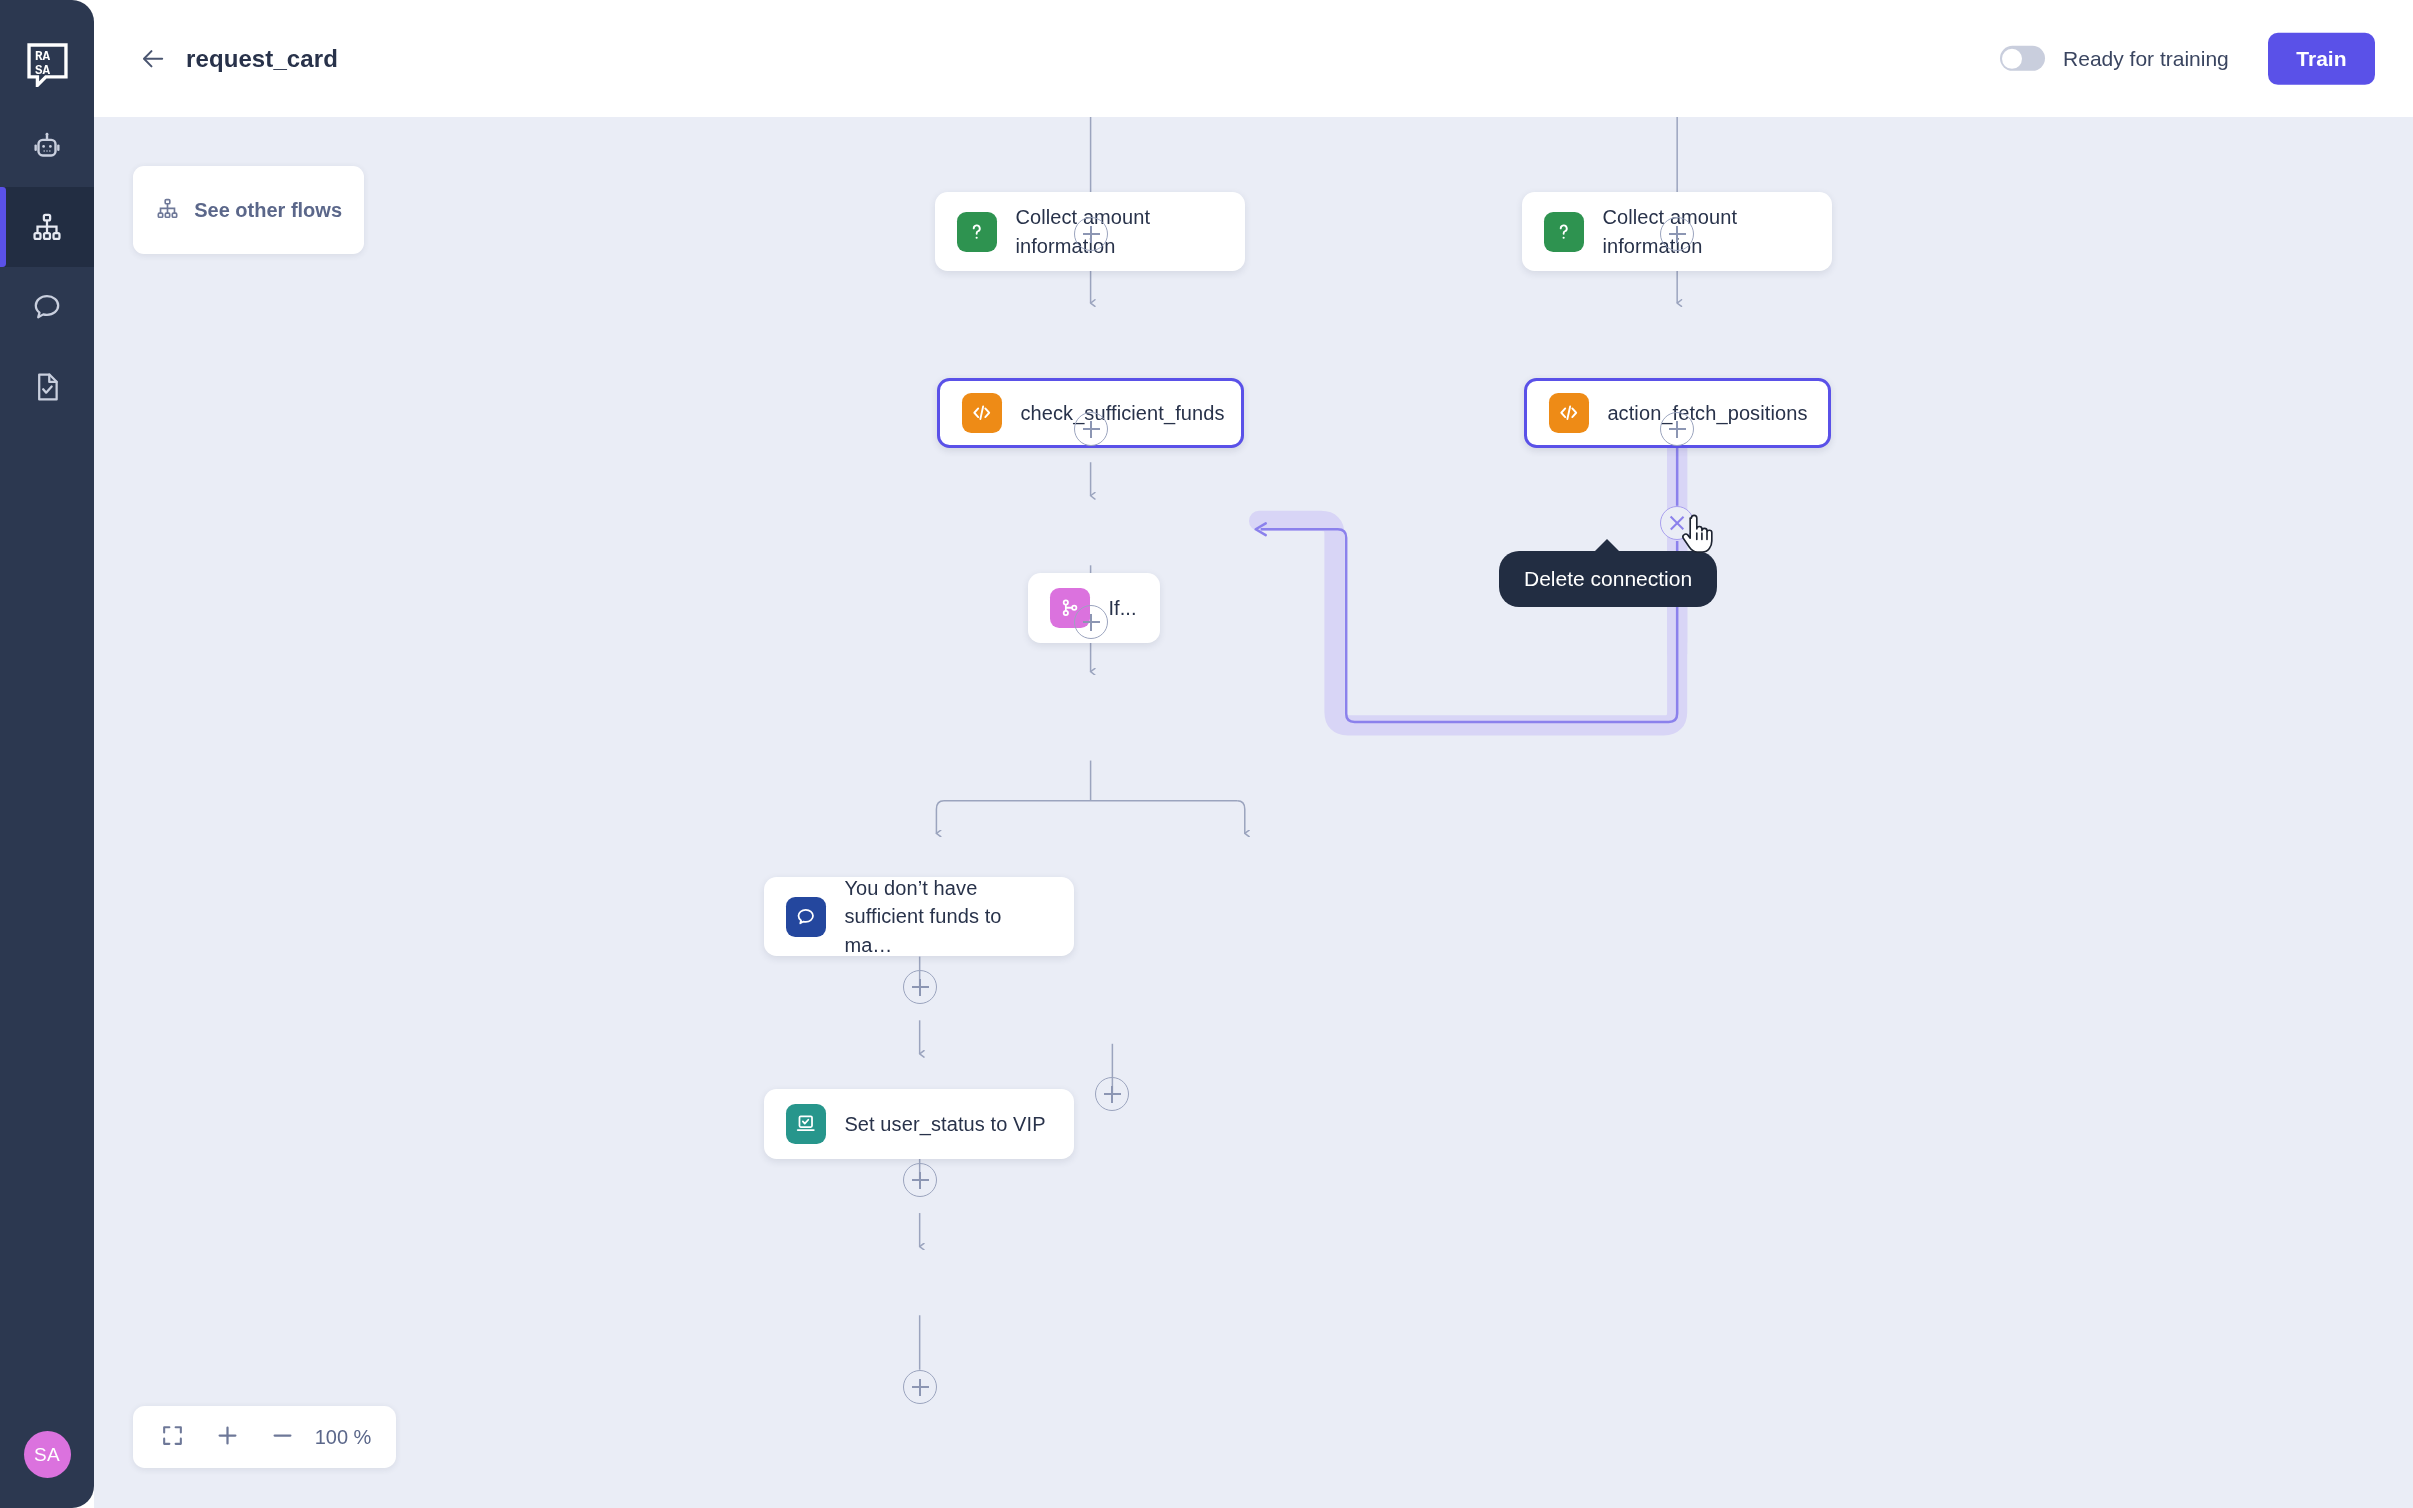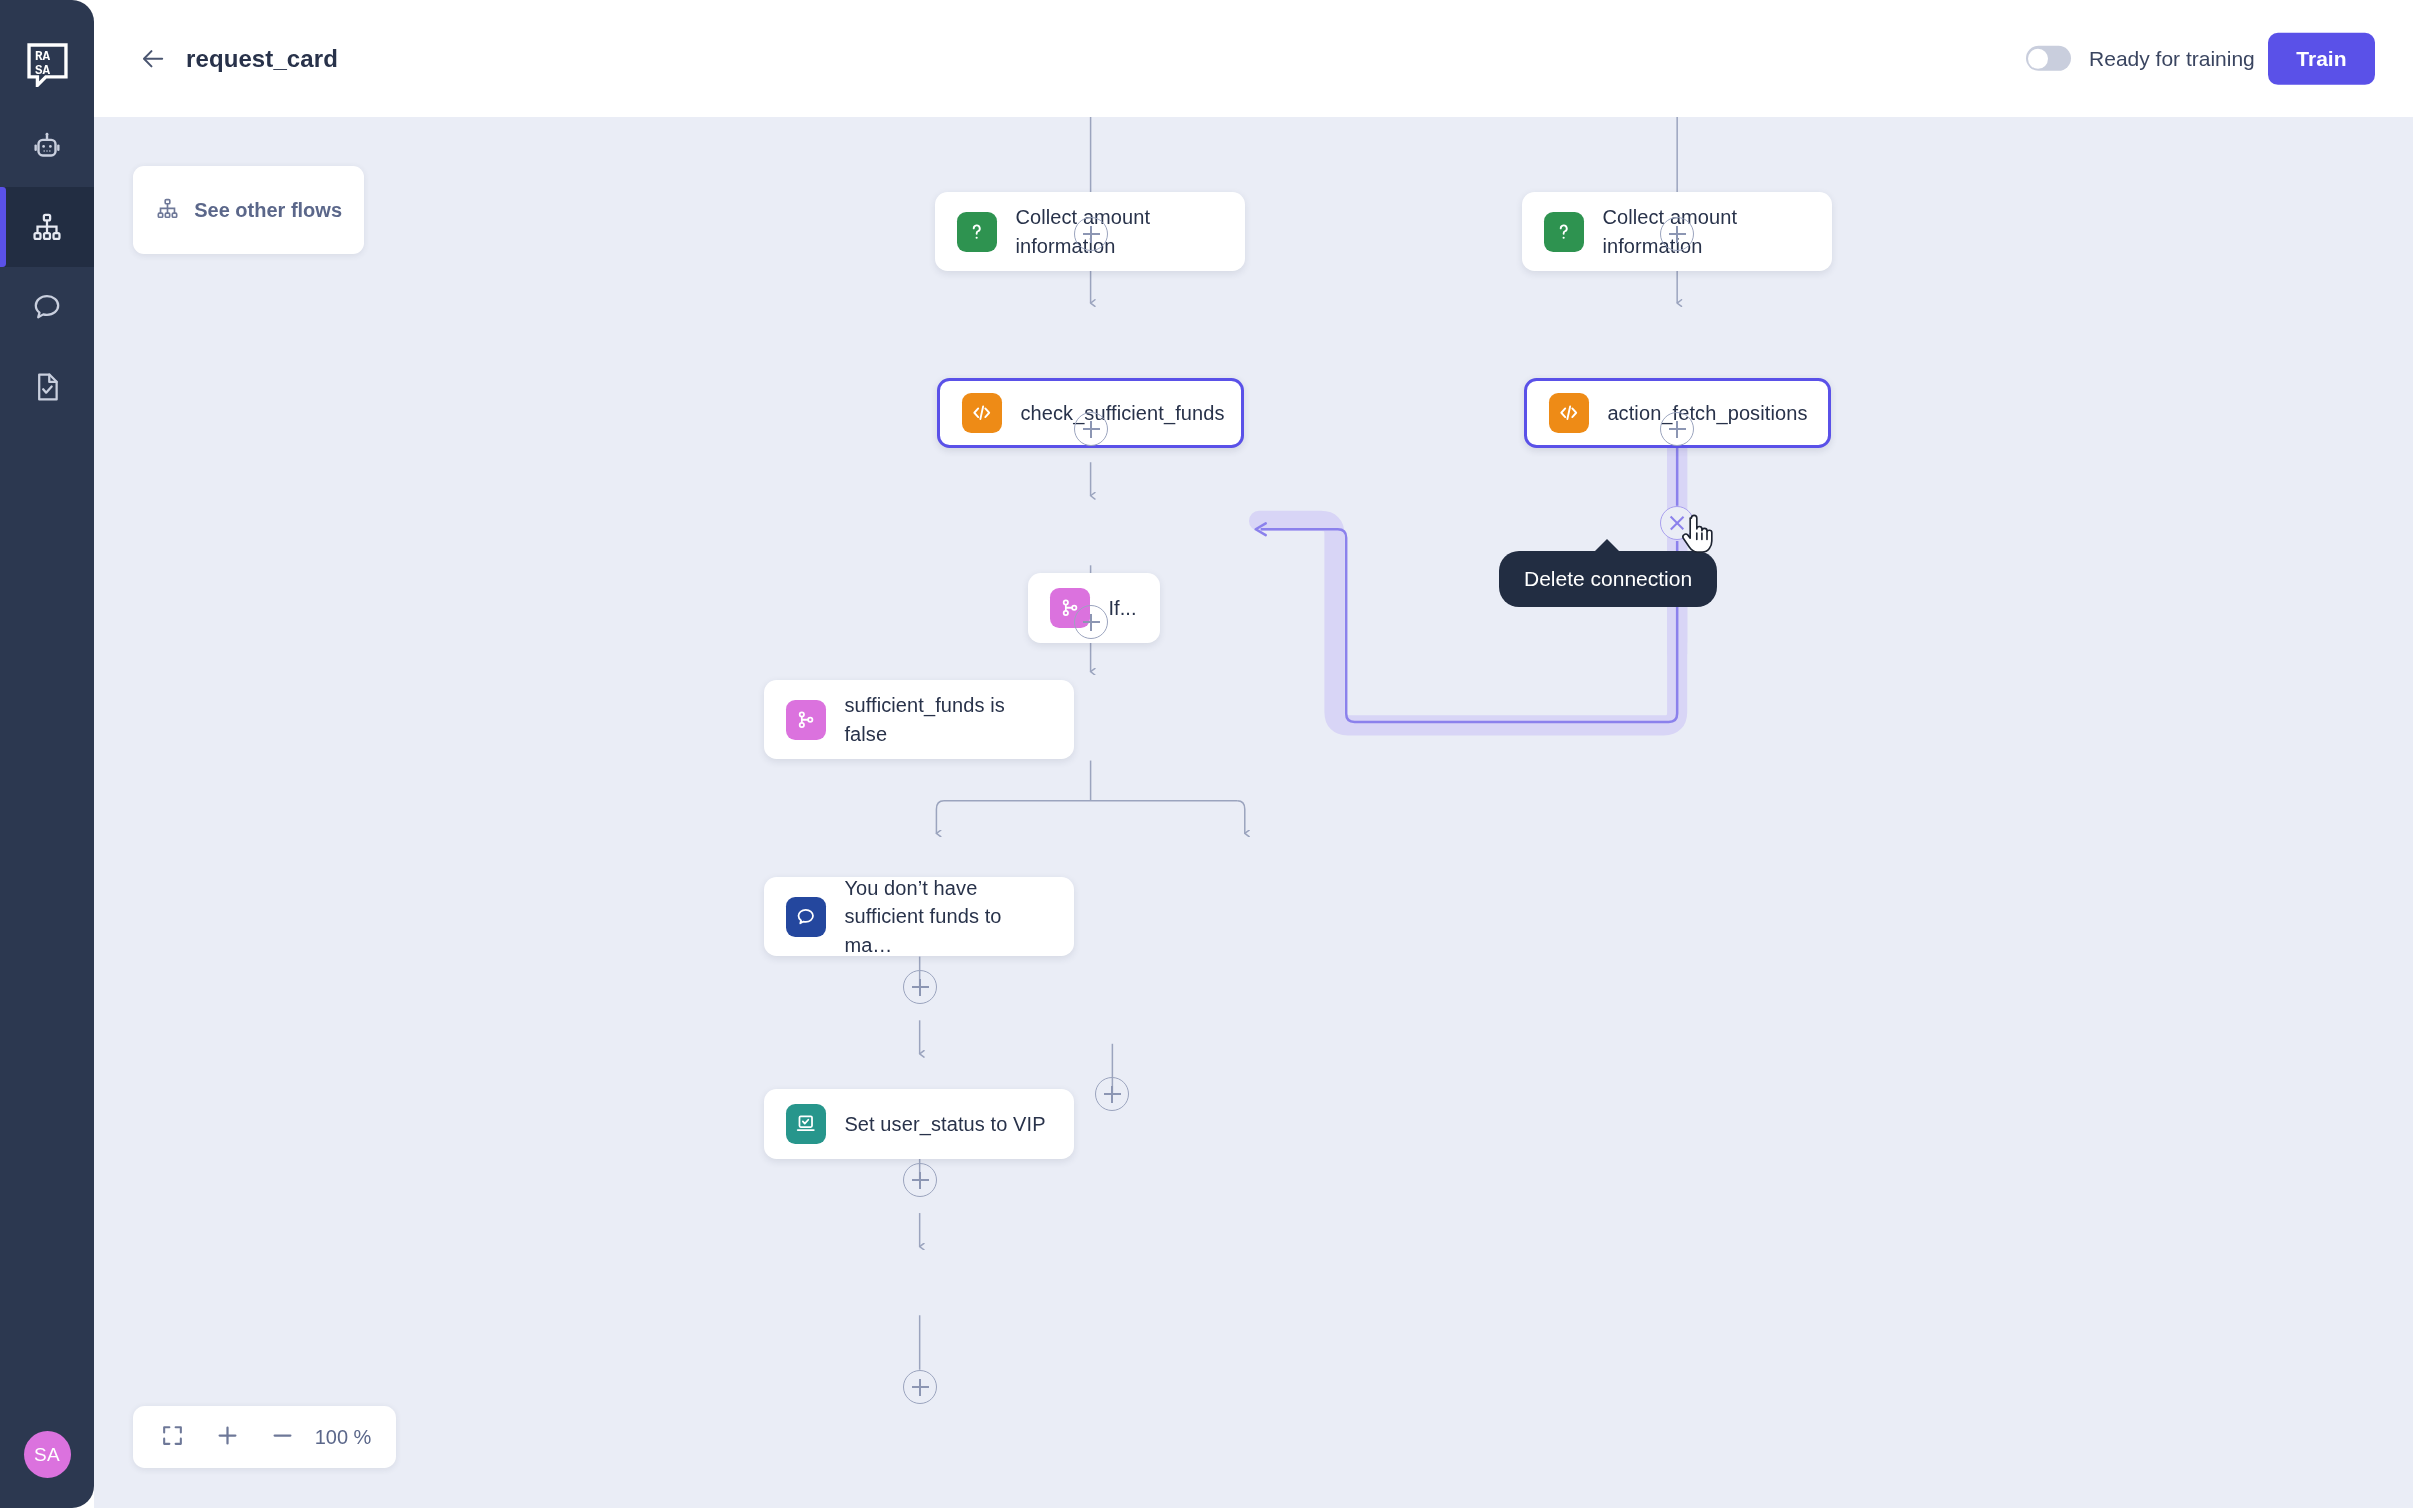--- a/index.html
+++ b/index.html
@@ -76,21 +76,21 @@
     width: 45px; height: 25px; border-radius: 12.6px;
     background: #C9CEDD; position: relative; cursor: pointer;
     margin-right: 18.4px;
   }
   .toggle .knob {
     position: absolute; left: 2.5px; top: 2.5px;
     width: 20px; height: 20px; border-radius: 50%;
     background: #ffffff;
   }
   .toggle-label {
-    font-size: 21px; color: #3A4560; margin-right: 13px; white-space: nowrap;
+    font-size: 21px; color: #3A4560; margin-right: 39px; white-space: nowrap;
   }
   .train-btn {
     background: #5A51E8; color: #fff;
     font-size: 21px; font-weight: 700;
     padding: 14.2px 28.5px; border-radius: 10px;
     border: none; cursor: pointer;
     font-family: "Liberation Sans", sans-serif;
   }
 
   
@@ -406,31 +406,20 @@
         <svg width="23.5" height="23.5" viewBox="0 0 24 24" fill="none" stroke="#ffffff" stroke-width="1.8">
           <circle cx="8" cy="6.6" r="2.2"></circle>
           <circle cx="8" cy="17.4" r="2.2"></circle>
           <circle cx="16.6" cy="12" r="2.2"></circle>
           <path d="M8 8.8 V15.2 M8 12 H14.4"></path>
         </svg>
       </span>
       <span class="node-label">If...</span>
     </div>
 
-    <div class="node" style="left:670px; top:563px; width:310px; height:79px;">
-      <span class="node-icon" style="background:#DB72DE;">
-        <svg width="23.5" height="23.5" viewBox="0 0 24 24" fill="none" stroke="#ffffff" stroke-width="1.8">
-          <circle cx="8" cy="6.6" r="2.2"></circle>
-          <circle cx="8" cy="17.4" r="2.2"></circle>
-          <circle cx="16.6" cy="12" r="2.2"></circle>
-          <path d="M8 8.8 V15.2 M8 12 H14.4"></path>
-        </svg>
-      </span>
-      <span class="node-label" style="max-width:210px;">sufficient_funds is false</span>
-    </div>
 
     <div class="node" style="left:670px; top:972px; width:310px; height:70px;">
       <span class="node-icon" style="background:#27968C;">
         <svg width="23.5" height="23.5" viewBox="0 0 24 24" fill="none" stroke="#ffffff" stroke-width="1.8" stroke-linecap="round" stroke-linejoin="round">
           <rect x="5.6" y="4.4" width="12.8" height="11" rx="1.3"></rect>
           <path d="M9 9.6l2 2.3 3.6-4"></path>
           <path d="M3.8 18.4h16.4"></path>
         </svg>
       </span>
       <span class="node-label">Set user_status to VIP</span>

